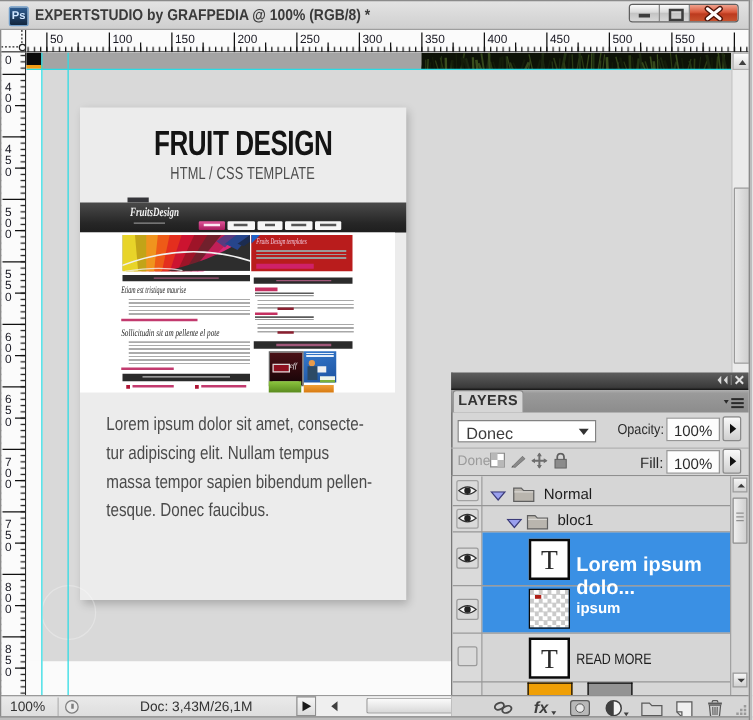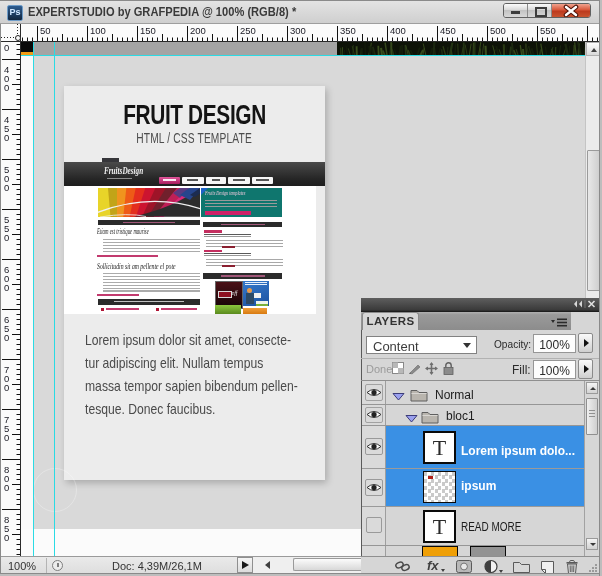--- a/index.html
+++ b/index.html
@@ -304,21 +304,21 @@
                <rect x="-5" y="-14" width="16" height="52" fill="#e8d429" transform="rotate(-5 3 12)"></rect>
              </g>
              <path d="M36,28.5 Q78,19 103,-1 L104,0 L104,28.5 Z" fill="#2d2d2d"></path>
              <polygon points="82,0 91,0 82,10 75,5" fill="#5a3a80"></polygon>
              <polygon points="91,0 102,0 92,12 82,7" fill="#26458c"></polygon>
              <polygon points="102,0 104,0 104,4 97,9 92,7" fill="#1c2c50"></polygon>
              <path d="M-2,25 Q52,4 103,21" fill="none" stroke="#f0f0f0" stroke-width="1.2"></path>
              <path d="M2,29 Q30,24.5 48,28.5" fill="none" stroke="rgba(240,240,240,0.8)" stroke-width="1"></path>
            </svg>
 
-           <div class="abs" style="left:136.5px;top:30px;width:81px;height:28.5px;background:#0f766e;overflow:hidden;">
+           <div class="abs" style="left:136.5px;top:30px;width:81px;height:28.5px;background:#b91c1c;overflow:hidden;">
               <div style="position:absolute;left:0;top:0;width:0;height:0;border-top:7px solid #1e62c8;border-right:7px solid transparent;"></div>
               <div style="position:absolute;left:4px;top:2px;width:60px;height:7px;color:#f0cade;font-family:'Liberation Serif',serif;font-style:italic;font-size:7px;line-height:7px;white-space:nowrap;transform:scaleX(0.6);transform-origin:0 0;">Fruits Design templates</div>
               <div style="position:absolute;left:4px;top:11.5px;width:72px;height:8px;background:repeating-linear-gradient(#9a9a9a 0 1.2px,transparent 1.2px 3px);"></div>
               <div style="position:absolute;left:4px;top:23px;width:46px;height:3.5px;background:#cf2168;"></div>
            </div>
 
            <div class="abs" style="left:34px;top:61.5px;width:102px;height:5.5px;background:#2b2b2b;">
             <div style="margin:2px auto;width:52px;height:1.4px;background:#a05678;"></div>
           </div>
            <div class="abs" style="left:33px;top:70px;width:58px;height:8px;color:#222;font-family:'Liberation Serif',serif;font-style:italic;font-size:8px;line-height:8px;white-space:nowrap;transform:scaleX(0.6);transform-origin:0 0;">Etiam est tristique maurise</div>
@@ -383,21 +383,21 @@
      </div>
      <div style="position:absolute;left:0.5px;top:108px;width:13px;height:141px;background:linear-gradient(90deg,#e8e8e8,#cfcfcf);border:1px solid #9a9a9a;box-sizing:border-box;border-radius:1px;"></div>
   </div>
 
   <div class="abs" style="left:0;top:556px;width:602px;height:17px;background:linear-gradient(#eaeaea,#dedede);border-top:1px solid #9a9a9a;box-sizing:border-box;">
      <div style="position:absolute;left:8px;top:3px;font-size:11px;color:#333;">100%</div>
      <div style="position:absolute;left:46px;top:1px;width:1px;height:15px;background:#b4b4b4;"></div>
      <div style="position:absolute;left:52px;top:2.5px;width:11px;height:11px;border:1.5px solid #7e7e7e;border-radius:50%;background:#ececec;box-sizing:border-box;">
         <div style="position:absolute;left:4px;top:2px;width:1.5px;height:4px;background:#7e7e7e;"></div>
      </div>
-     <div style="position:absolute;left:112px;top:3px;font-size:11px;color:#333;">Doc: 4,39M/26,1M</div>
+     <div style="position:absolute;left:112px;top:3px;font-size:11px;color:#333;">Doc: 3,43M/26,1M</div>
      <div style="position:absolute;left:237px;top:0;width:16px;height:16px;border:1px solid #8f8f8f;background:linear-gradient(#f5f5f5,#dcdcdc);box-sizing:border-box;">
         <div style="position:absolute;left:4px;top:3px;width:0;height:0;border-top:4.5px solid transparent;border-bottom:4.5px solid transparent;border-left:7px solid #1a1a1a;"></div>
      </div>
      <div style="position:absolute;left:253px;top:0;width:110px;height:16px;background:#efefef;">
         <div style="position:absolute;left:12px;top:4px;width:0;height:0;border-top:4px solid transparent;border-bottom:4px solid transparent;border-right:5.5px solid #404040;"></div>
         <div style="position:absolute;left:40px;top:1px;width:70px;height:13px;background:linear-gradient(#fbfbfb,#d8d8d8);border:1px solid #9a9a9a;border-right:none;border-radius:2px 0 0 2px;box-sizing:border-box;"></div>
      </div>
   </div>
 
   <div class="abs" id="panel" style="left:361px;top:298px;width:238px;height:278px;">
@@ -405,34 +405,34 @@
      <div class="abs" style="left:0;top:0;width:238px;height:278px;background:#d6d6d6;border-left:1px solid #5a5a5a;box-sizing:border-box;"></div>
 
      <div class="abs" style="left:0;top:0;width:238px;height:14px;background:linear-gradient(#5e5e5e,#3a3a3a 85%,#141414);">
         <svg width="26" height="12" style="position:absolute;right:2px;top:0;">
           <path d="M6,2.5 L3,6 L6,9.5 Z M11,2.5 L8,6 L11,9.5 Z" fill="#d8d8d8"></path>
           <line x1="14" y1="2" x2="14" y2="10" stroke="#777"></line>
           <path d="M17.5,3 L23.5,9 M23.5,3 L17.5,9" stroke="#e0e0e0" stroke-width="1.6"></path>
         </svg>
      </div>
 
-     <div class="abs" style="left:0;top:14px;width:210px;height:18px;background:linear-gradient(#b0b0b0,#9a9a9a 15%,#8c8c8c);">
+     <div class="abs" style="left:0;top:14px;width:238px;height:18px;background:linear-gradient(#b0b0b0,#9a9a9a 15%,#8c8c8c);">
         <div style="position:absolute;left:1px;top:0px;width:57px;height:18px;background:#d6d6d6;border-radius:3px 3px 0 0;border:1px solid #8a8a8a;border-bottom:none;box-sizing:border-box;">
            <div style="margin-top:2px;text-align:center;font-size:11.5px;font-weight:bold;color:#333;letter-spacing:0.4px;">LAYERS</div>
         </div>
         <svg width="18" height="12" style="position:absolute;right:3px;top:5px;">
            <path d="M1,3 L5,3 L3,6 Z" fill="#2a2a2a"></path>
            <rect x="7" y="1.5" width="10" height="1.6" fill="#2a2a2a"></rect>
            <rect x="7" y="4.7" width="10" height="1.6" fill="#2a2a2a"></rect>
            <rect x="7" y="7.9" width="10" height="1.6" fill="#2a2a2a"></rect>
         </svg>
      </div>
 
      <div class="abs" style="left:5px;top:38px;width:111px;height:18px;background:#fff;border:1px solid #828282;box-sizing:border-box;">
-        <div style="position:absolute;left:6px;top:2px;font-size:13px;color:#3c3c3c;">Content</div>
+        <div style="position:absolute;left:6px;top:2px;font-size:13px;color:#3c3c3c;">Donec</div>
         <div style="position:absolute;right:5px;top:6px;width:0;height:0;border-left:4.5px solid transparent;border-right:4.5px solid transparent;border-top:5.5px solid #333;"></div>
      </div>
      <div class="abs" style="left:133px;top:39.5px;font-size:11.5px;color:#2a2a2a;transform:scaleX(0.88);transform-origin:0 0;">Opacity:</div>
      <div class="abs" style="left:172px;top:36px;width:43px;height:19px;background:#fdfdfd;border:1px solid #969696;box-sizing:border-box;">
         <div style="margin-top:2.5px;text-align:center;font-size:12px;color:#2a2a2a;">100%</div>
      </div>
      <div class="abs" style="left:217px;top:35px;width:15px;height:20px;background:linear-gradient(#fafafa,#cfcfcf);border:1px solid #8a8a8a;border-radius:2px;box-sizing:border-box;">
         <div style="position:absolute;left:4.5px;top:5px;width:0;height:0;border-top:4px solid transparent;border-bottom:4px solid transparent;border-left:5px solid #111;"></div>
      </div>
 
@@ -513,21 +513,21 @@
         </svg>
         <svg width="18" height="15" style="position:absolute;left:59px;top:28.5px;">
           <path d="M1,3.5 L7,3.5 L9,5.5 L17,5.5 L17,14 L1,14 Z" fill="#b9b5ae" stroke="#5f5f5f" stroke-width="1"></path>
           <path d="M1.5,6.5 L16.5,6.5" stroke="#d8d6d2" stroke-width="1"></path>
         </svg>
         <div style="position:absolute;left:84px;top:28.5px;font-size:12px;color:#1c1c1c;">bloc1</div>
 
         <div style="position:absolute;left:61px;top:50px;width:33px;height:33px;background:#fff;border:2px solid #0a0a0a;box-sizing:border-box;">
            <div style="width:100%;text-align:center;font-family:'Liberation Serif',serif;font-size:22px;line-height:29px;color:#2a2a2a;">T</div>
         </div>
-        <div style="position:absolute;left:99px;top:63px;font-size:12px;font-weight:bold;color:#fff;">Lorem ipsum dolo...</div>
+        <div style="position:absolute;left:99px;top:63px;font-size:16px;font-weight:bold;color:#fff;">Lorem ipsum dolo...</div>
 
         <div style="position:absolute;left:61px;top:90.5px;width:33px;height:32px;border:1.5px solid #0a0a0a;box-sizing:border-box;background:
             conic-gradient(#fff 25%, #cacaca 25% 50%, #fff 50% 75%, #cacaca 75%);background-size:7px 7px;">
            <div style="position:absolute;left:4px;top:4px;width:5px;height:3px;background:#b02018;"></div>
         </div>
         <div style="position:absolute;left:99px;top:98.5px;font-size:12px;font-weight:bold;color:#fff;">ipsum</div>
 
         <div style="position:absolute;left:61px;top:129.5px;width:33px;height:33px;background:#fff;border:2px solid #0a0a0a;box-sizing:border-box;">
            <div style="width:100%;text-align:center;font-family:'Liberation Serif',serif;font-size:22px;line-height:29px;color:#2a2a2a;">T</div>
         </div>

